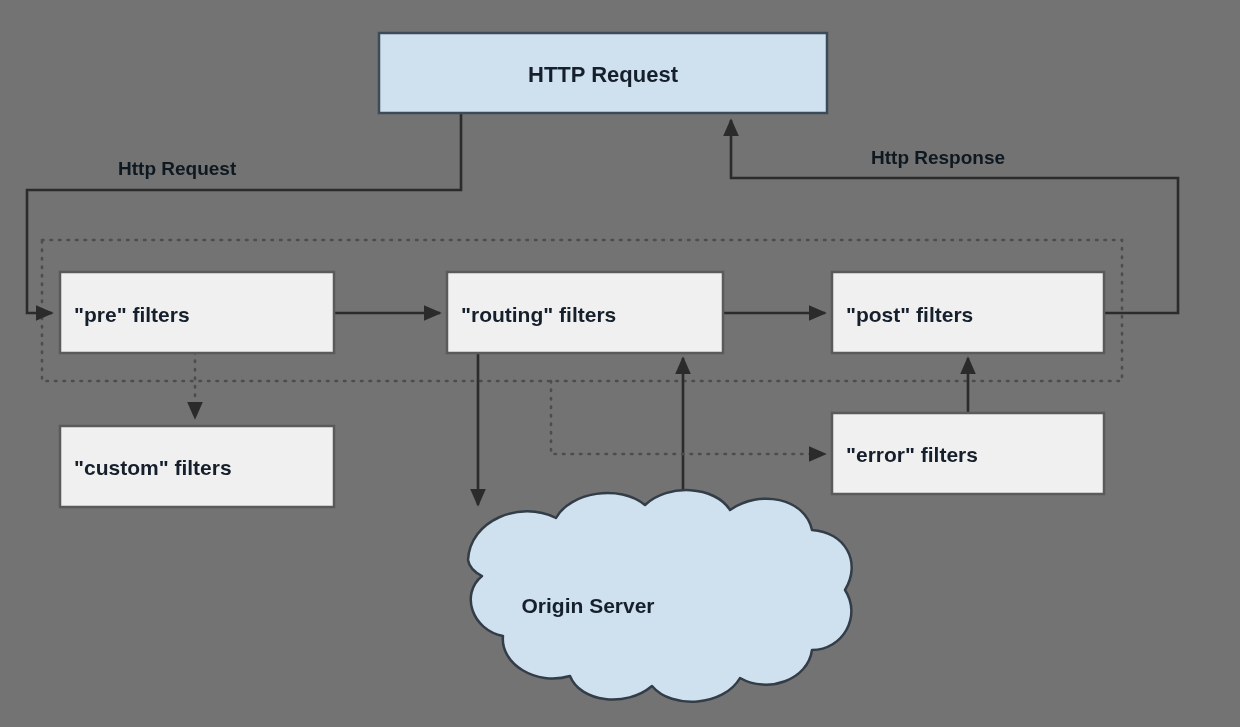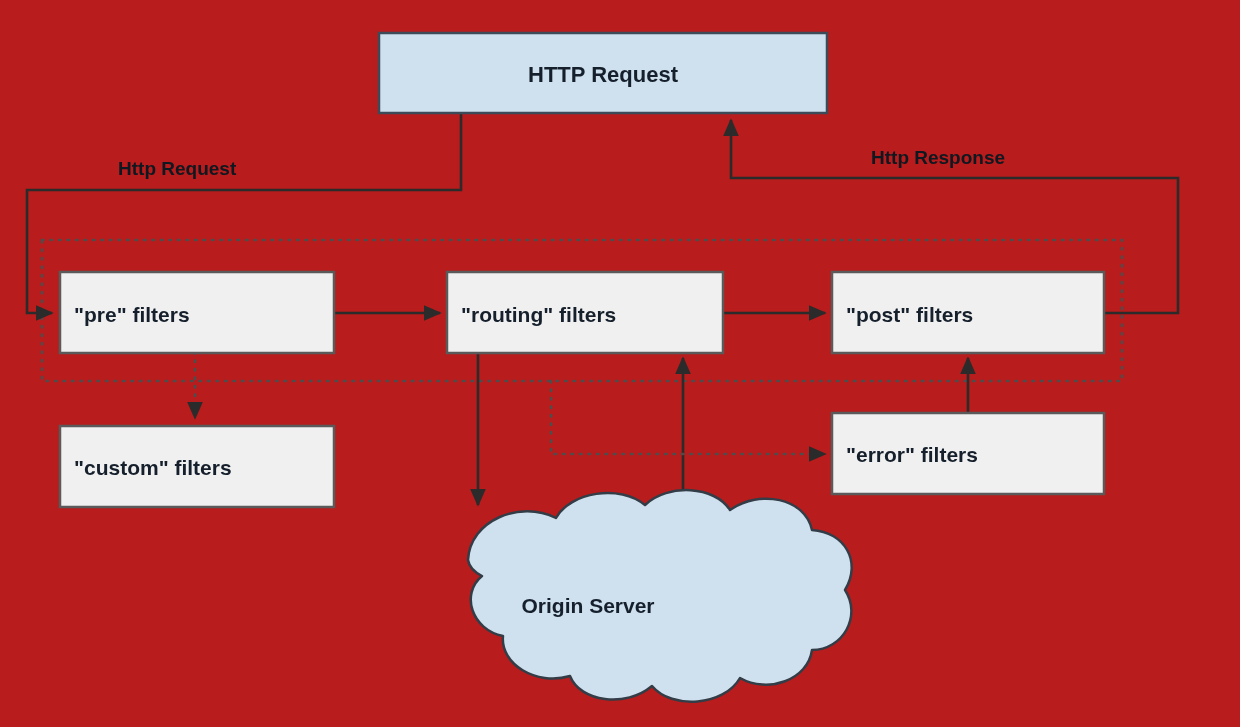--- a/index.html
+++ b/index.html
@@ -10,21 +10,21 @@
   body {
     width: 1240px;
     height: 727px;
     font-family: "Liberation Sans", sans-serif;
     overflow: hidden;
   }
   #diagram-root {
     position: relative;
     width: 1240px;
     height: 727px;
-    background: #b91c1c;
+    background: #737373;
   }
   svg.diagram-canvas {
     position: absolute;
     left: 0;
     top: 0;
     width: 1240px;
     height: 727px;
     display: block;
   }
   .box-label {

